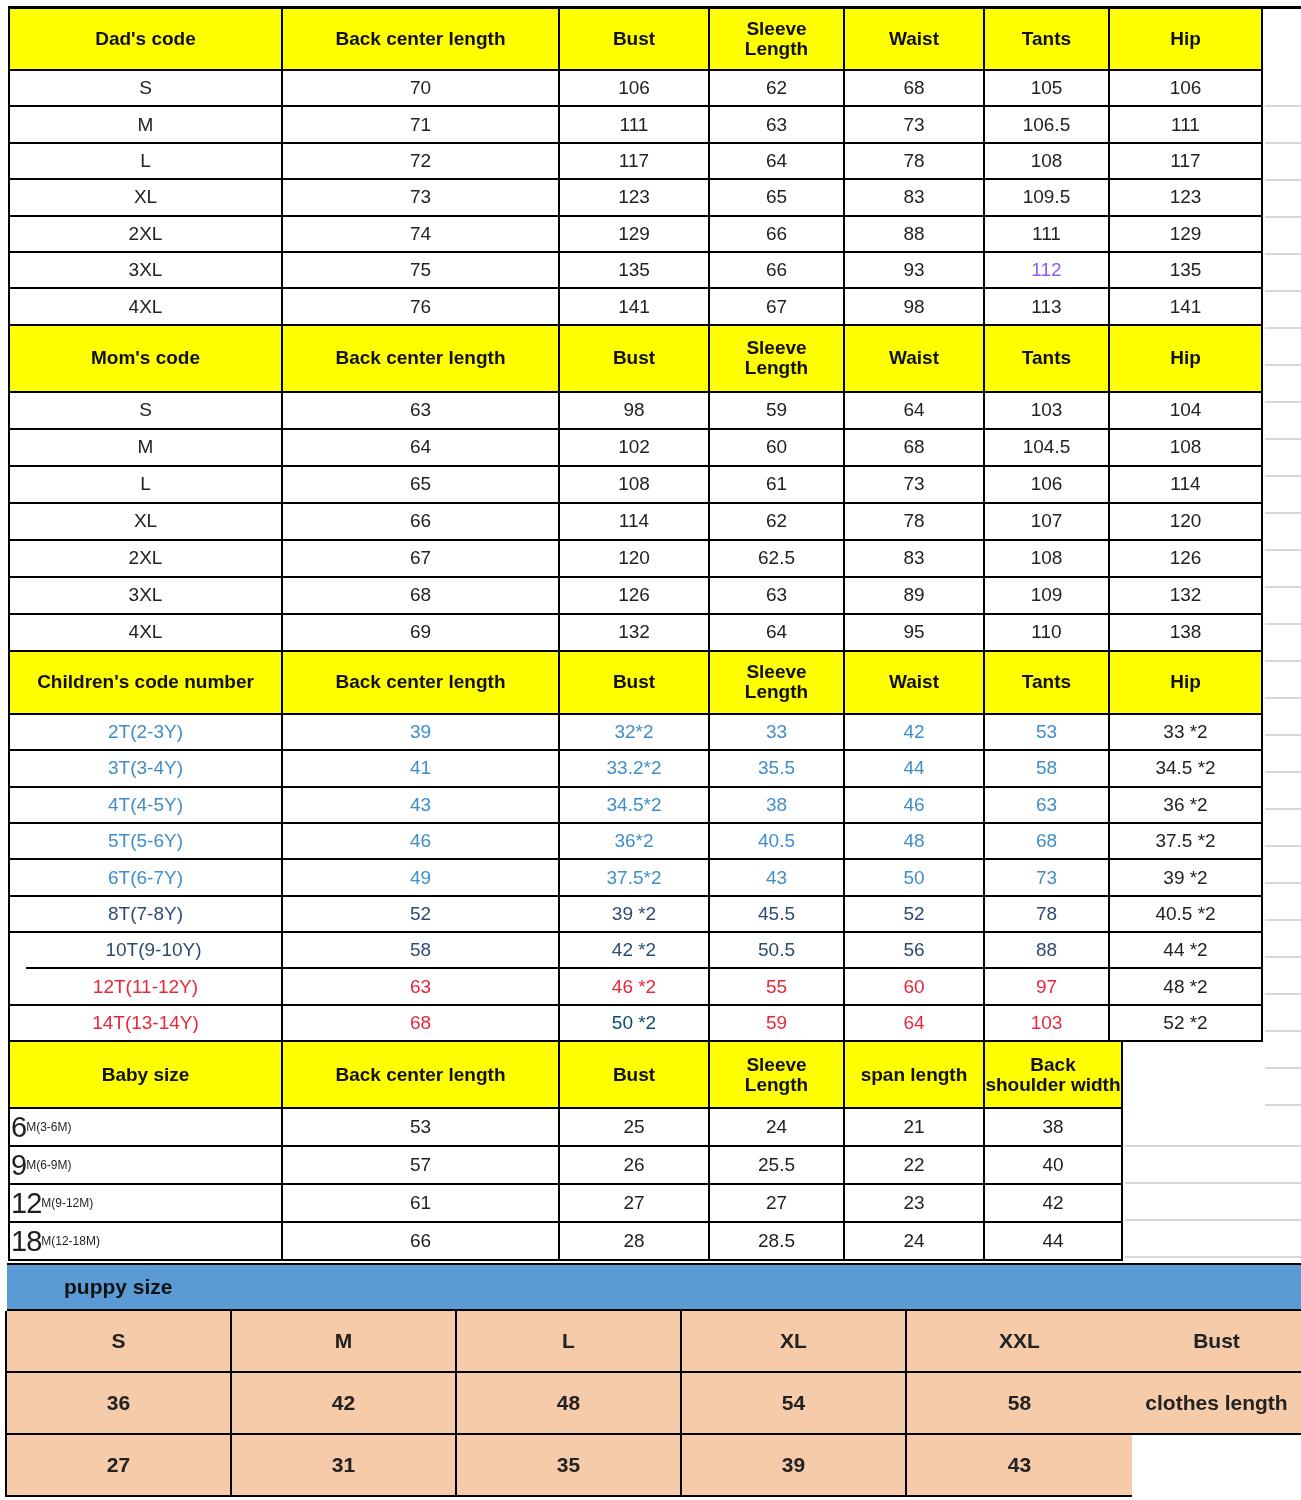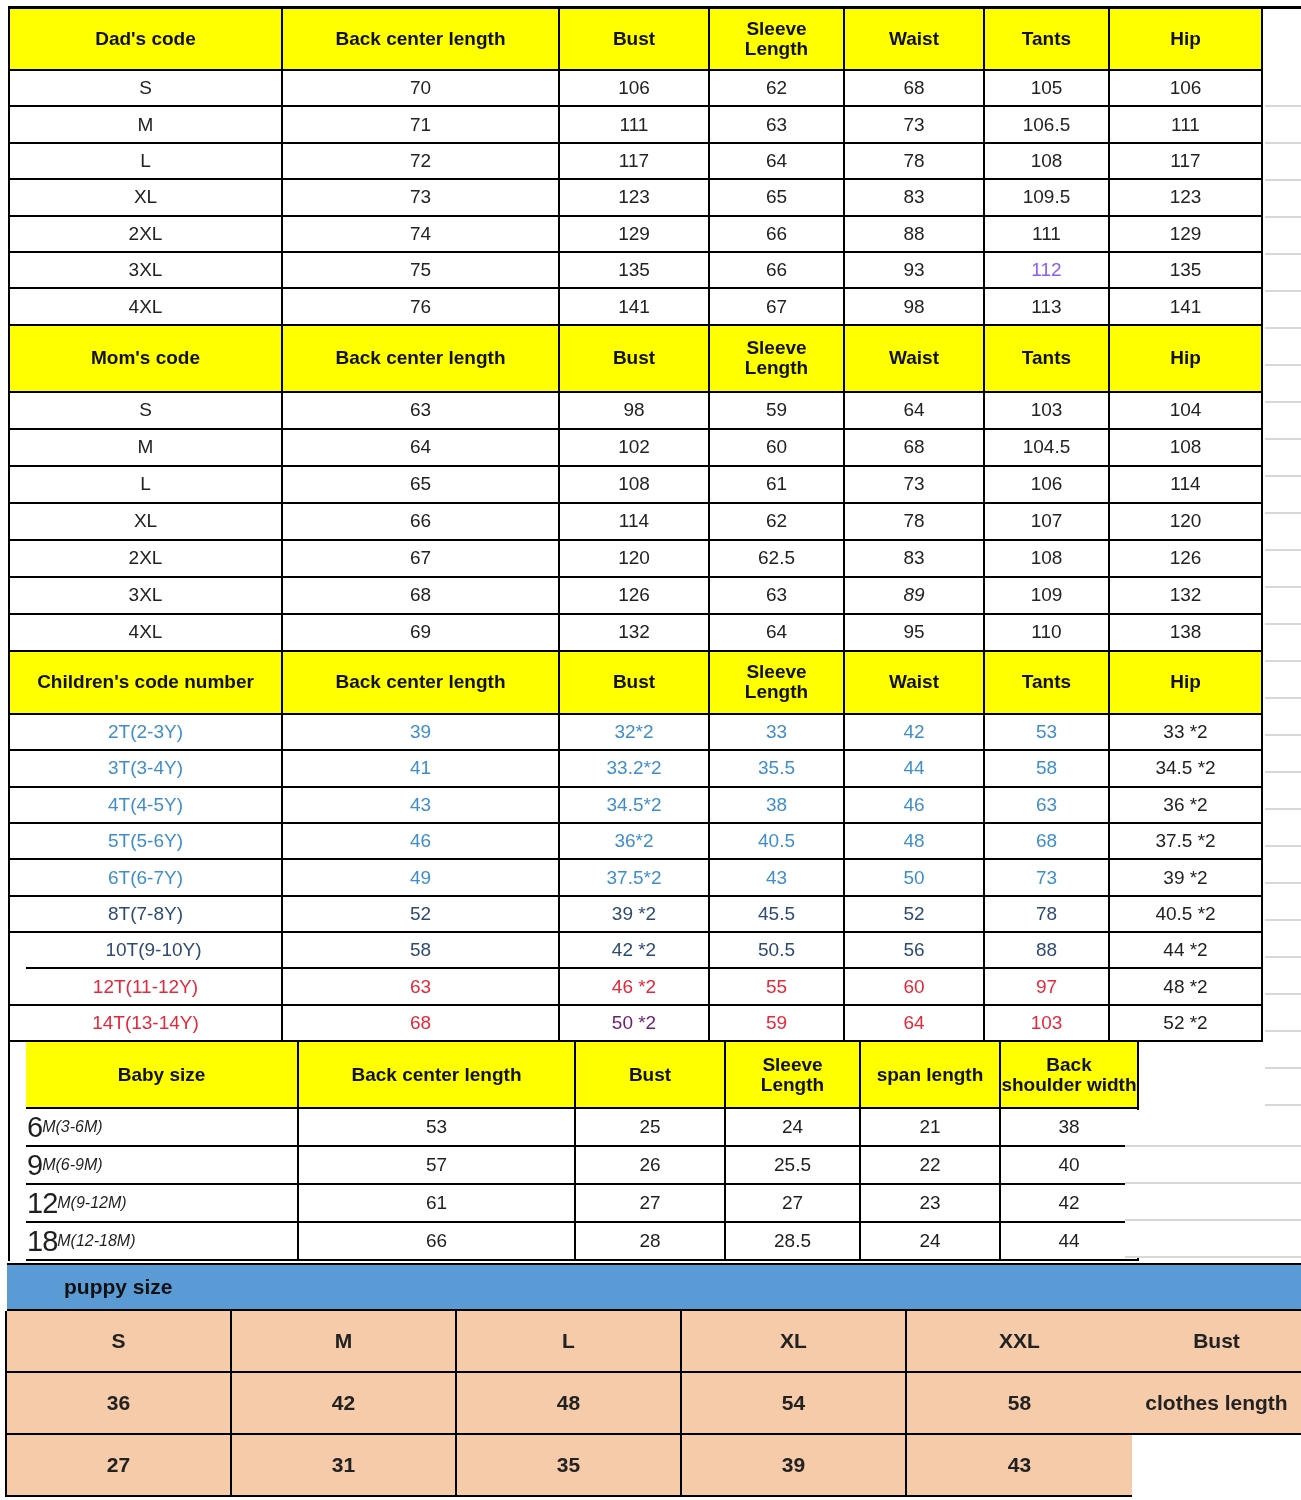--- a/index.html
+++ b/index.html
@@ -13,25 +13,25 @@
   .grid > div{
     border-right:2px solid #000;border-bottom:2px solid #000;box-sizing:border-box;
     display:flex;align-items:center;justify-content:center;
     font-size:19px;line-height:1.05;text-align:center;overflow:hidden;
   }
   .main{grid-template-columns:273px 277px 150px 135px 140px 125px 153px;}
   .first{border-top:3px solid #000;}
   .sec-dad{grid-template-rows:62px repeat(7,36.4px);}
   .sec-mom{grid-template-rows:67px repeat(7,37px);}
   .sec-children{grid-template-rows:63px repeat(9,36.4px);}
-  .baby{grid-template-columns:273px 277px 150px 135px 140px 138px;grid-template-rows:67px repeat(4,38px);padding-left:16px;}
+  .baby{grid-template-columns:273px 277px 150px 135px 140px 138px;grid-template-rows:67px repeat(4,38px);}
   .head{background:#ffff00;font-weight:bold;font-size:20px;white-space:pre-line;color:#111;}
   .baby .label{justify-content:flex-start;padding-left:1px;text-align:left;}
   .baby .label .big{font-size:29px;letter-spacing:-1px;}
-  .baby .label .rest{font-size:16px;font-style:italic;}
+  .baby .label .rest{font-size:12px;}
   
   .band{
     margin-left:7px;margin-top:2px;width:1296px;height:48px;box-sizing:border-box;
     background:#5b9bd5;border-top:2px solid #000;border-bottom:2px solid #000;
     display:flex;align-items:center;padding-left:57px;
     font-size:21px;font-weight:bold;color:#111;
   }
   .puppy{
     margin-left:5px;border-left:2px solid #000;
     grid-template-columns:225px 225px 225px 225px 225px 171px;
@@ -149,21 +149,21 @@
       <div class="cell" style="color: rgb(34, 34, 34);">67</div>
       <div class="cell" style="color: rgb(34, 34, 34);">120</div>
       <div class="cell" style="color: rgb(34, 34, 34);">62.5</div>
       <div class="cell" style="color: rgb(34, 34, 34);">83</div>
       <div class="cell" style="color: rgb(34, 34, 34);">108</div>
       <div class="cell" style="color: rgb(34, 34, 34);">126</div>
       <div class="cell" style="color: rgb(34, 34, 34);">3XL</div>
       <div class="cell" style="color: rgb(34, 34, 34);">68</div>
       <div class="cell" style="color: rgb(34, 34, 34);">126</div>
       <div class="cell" style="color: rgb(34, 34, 34);">63</div>
-      <div class="cell" style="color: rgb(34, 34, 34); font-style: italic;">89</div>
+      <div class="cell" style="color: rgb(34, 34, 34);">89</div>
       <div class="cell" style="color: rgb(34, 34, 34);">109</div>
       <div class="cell" style="color: rgb(34, 34, 34);">132</div>
       <div class="cell" style="color: rgb(34, 34, 34);">4XL</div>
       <div class="cell" style="color: rgb(34, 34, 34);">69</div>
       <div class="cell" style="color: rgb(34, 34, 34);">132</div>
       <div class="cell" style="color: rgb(34, 34, 34);">64</div>
       <div class="cell" style="color: rgb(34, 34, 34);">95</div>
       <div class="cell" style="color: rgb(34, 34, 34);">110</div>
       <div class="cell" style="color: rgb(34, 34, 34);">138</div>
     </section>
@@ -227,21 +227,21 @@
       <div class="cell" style="color: rgb(34, 34, 34);">44 *2</div>
       <div class="cell" style="color: rgb(232, 39, 58);">12T(11-12Y)</div>
       <div class="cell" style="color: rgb(232, 39, 58);">63</div>
       <div class="cell" style="color: rgb(232, 39, 58);">46 *2</div>
       <div class="cell" style="color: rgb(232, 39, 58); text-align: center;">55</div>
       <div class="cell" style="color: rgb(232, 39, 58);">60</div>
       <div class="cell" style="color: rgb(232, 39, 58);">97</div>
       <div class="cell" style="color: rgb(34, 34, 34);">48 *2</div>
       <div class="cell" style="color: rgb(232, 39, 58);">14T(13-14Y)</div>
       <div class="cell" style="color: rgb(232, 39, 58);">68</div>
-      <div class="cell" style="color: #701a75; text-align: center;">50 *2</div>
+      <div class="cell" style="color: #0c4a6e; text-align: center;">50 *2</div>
       <div class="cell" style="color: rgb(232, 39, 58);">59</div>
       <div class="cell" style="color: rgb(232, 39, 58);">64</div>
       <div class="cell" style="color: rgb(232, 39, 58);">103</div>
       <div class="cell" style="color: rgb(34, 34, 34);">52 *2</div>
     </section>
   <section class="grid baby">
       <div class="head">Baby size</div>
       <div class="head">Back center length</div>
       <div class="head">Bust</div>
       <div class="head">Sleeve

